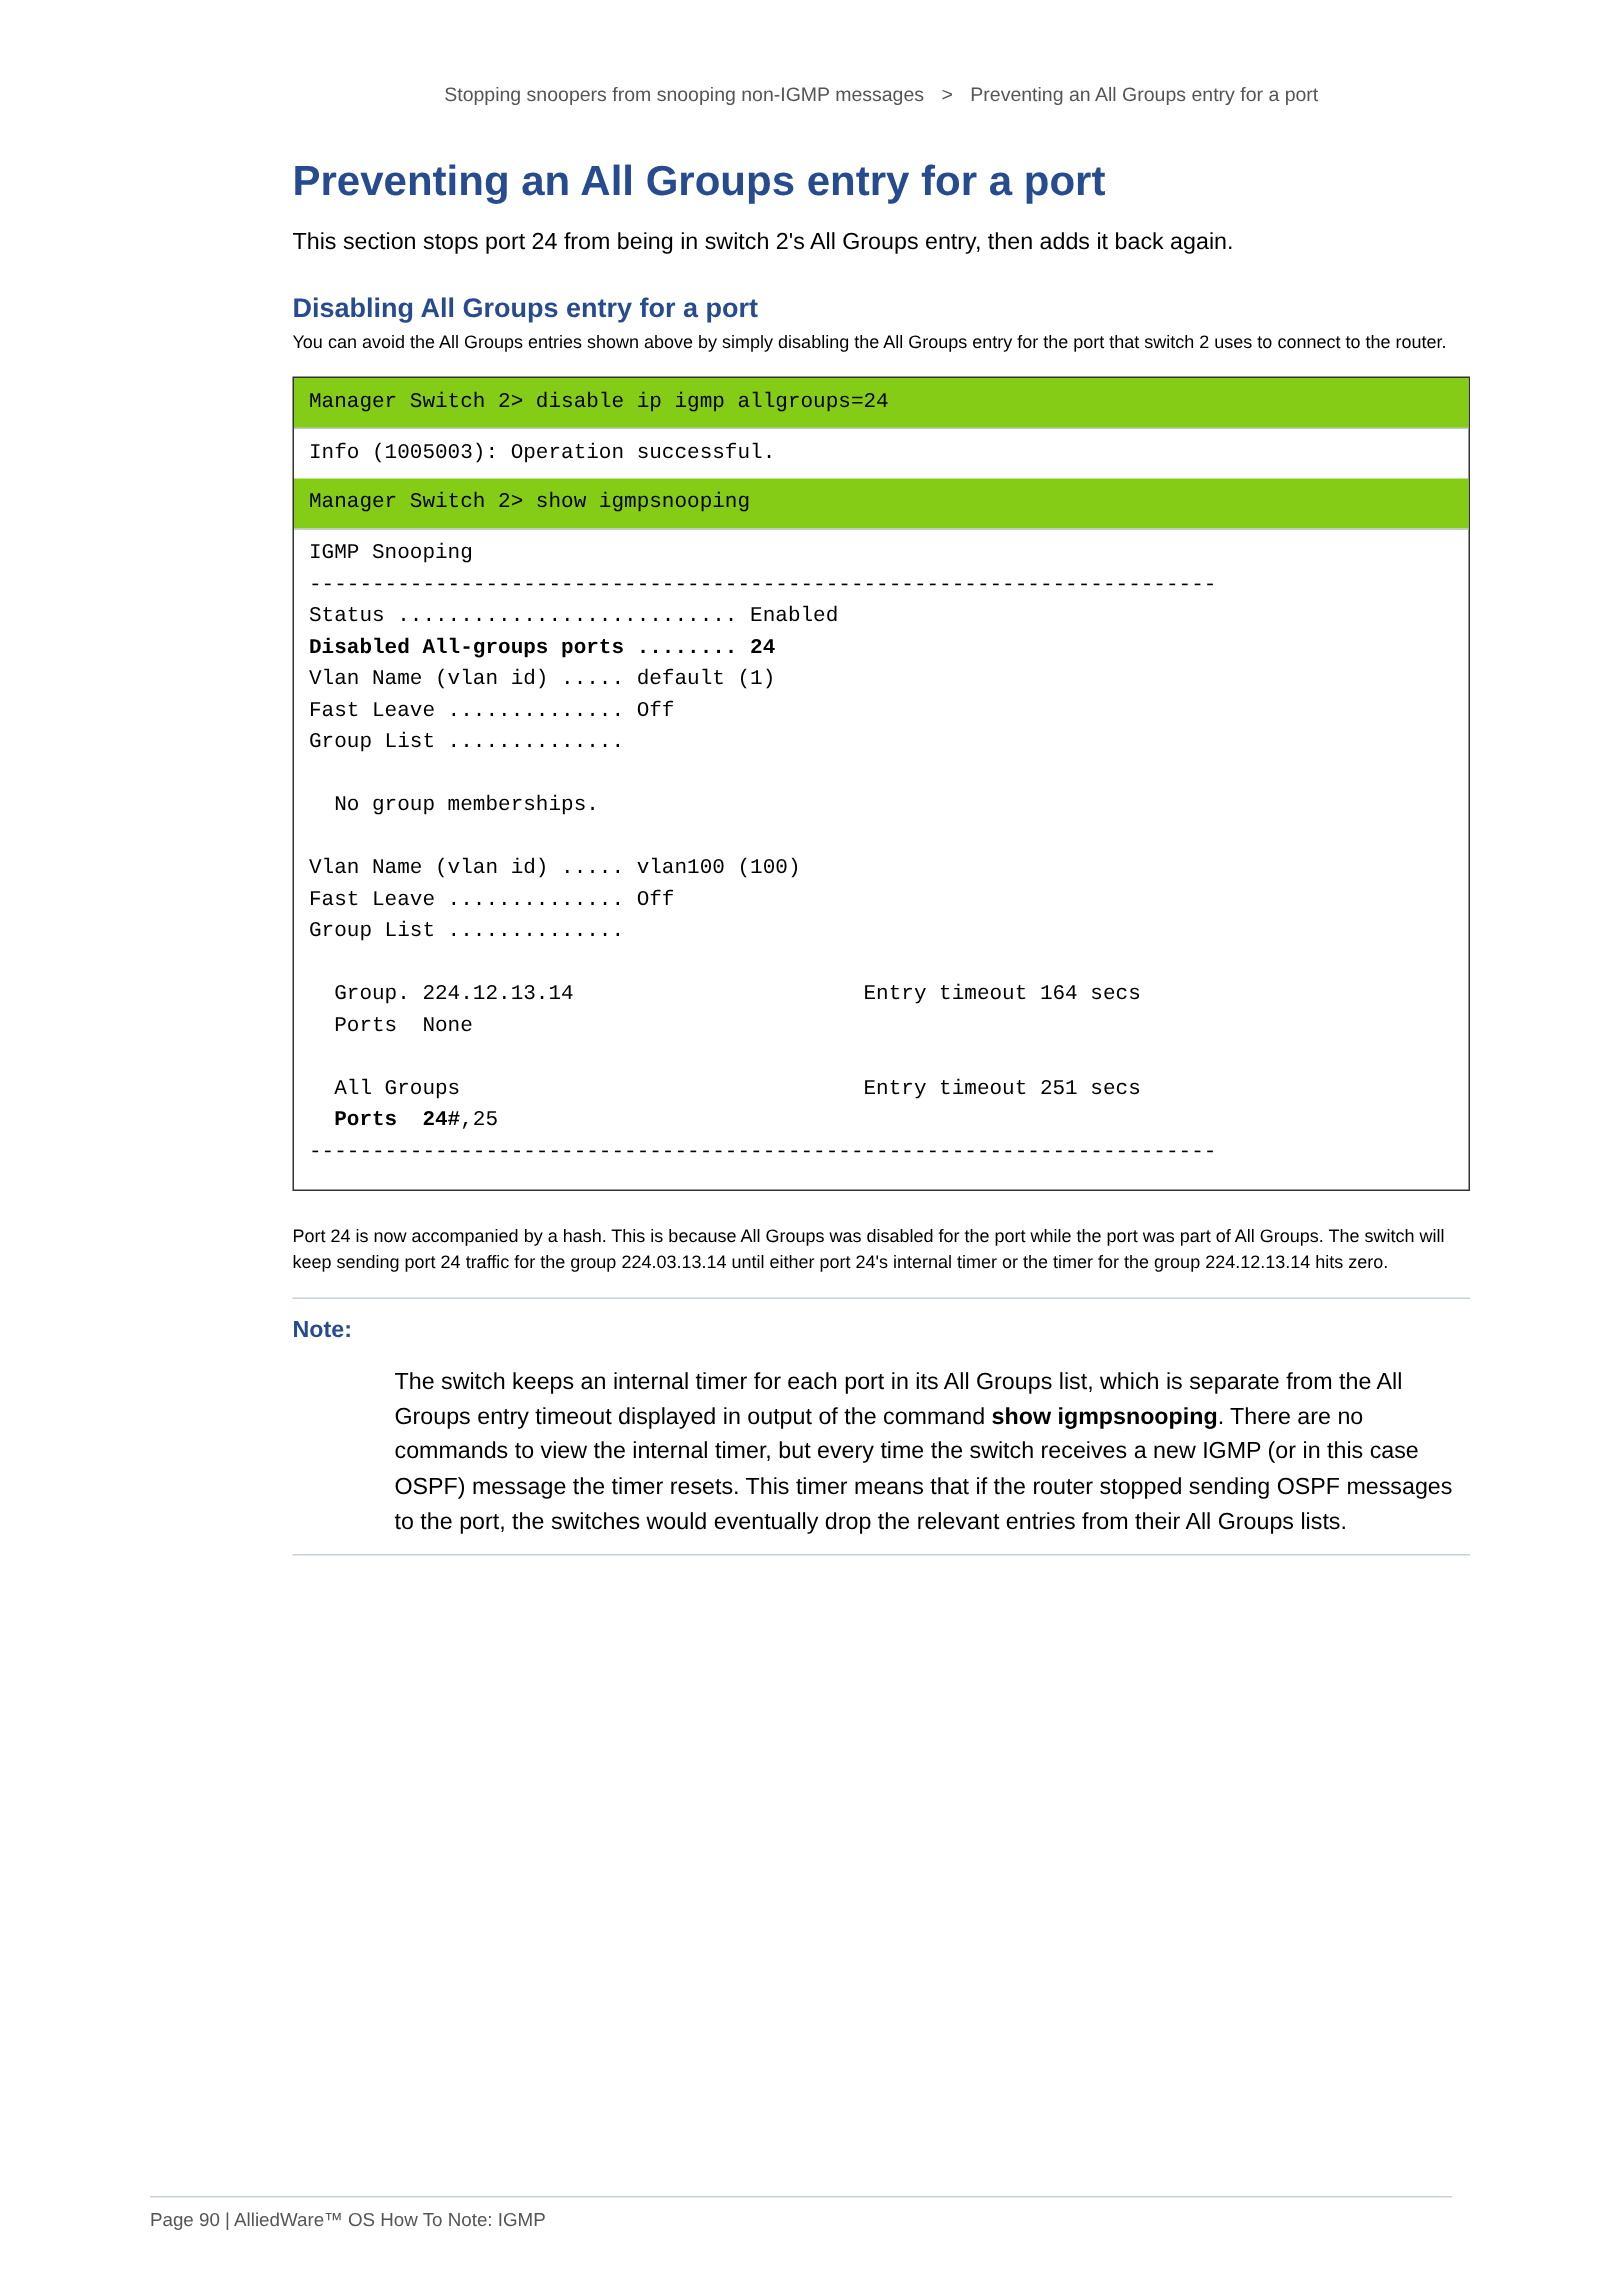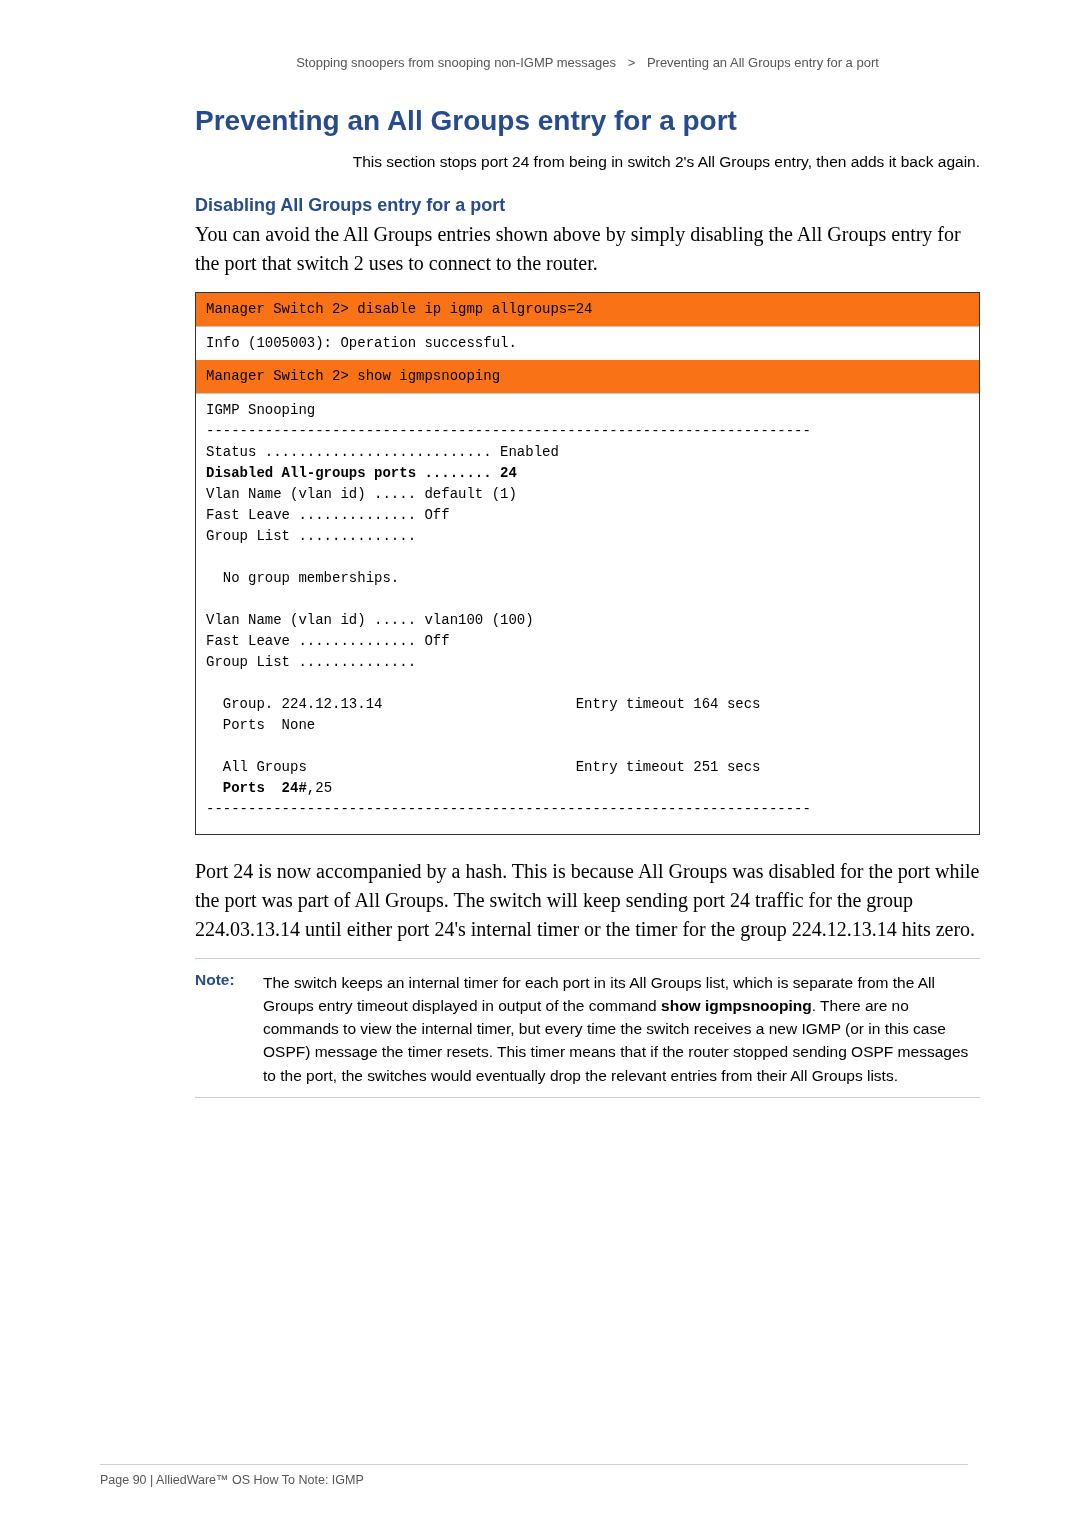--- a/index.html
+++ b/index.html
@@ -27,45 +27,44 @@
     color: #274b8f;
     font-size: 28px;
     font-weight: bold;
     margin-bottom: 14px;
   }
   .intro {
     font-family: "Gill Sans", "Gill Sans MT", Arial, sans-serif;
     font-size: 15.5px;
     margin-bottom: 22px;
     line-height: 1.4;
-    text-align: right;
   }
   h2 {
     font-family: "Gill Sans", "Gill Sans MT", Arial, sans-serif;
     color: #274b8f;
     font-size: 18px;
     font-weight: bold;
     margin-bottom: 4px;
   }
   .para {
-    font-family: Liberation Serif, serif;
-    font-size: 20px;
+    font-family: Liberation Sans, sans-serif;
+    font-size: 12px;
     line-height: 1.45;
     margin-bottom: 14px;
   }
   .codebox {
     border: 1px solid #333;
     padding: 0;
     margin-bottom: 22px;
     font-family: "Courier New", Courier, monospace;
     font-size: 14px;
     line-height: 1.5;
   }
   .cmd {
-    background: #f97316;
+    background: #84cc16;
     padding: 6px 10px;
     border-bottom: 1px solid #c0c8cc;
   }
   .out {
     padding: 6px 10px;
     white-space: pre;
   }
   .out-block {
     padding: 6px 10px 14px 10px;
     white-space: pre;
@@ -82,20 +81,21 @@
     color: #274b8f;
     font-weight: bold;
     font-size: 15.5px;
     width: 68px;
     flex-shrink: 0;
   }
   .note-body {
     font-family: "Gill Sans", "Gill Sans MT", Arial, sans-serif;
     font-size: 15.5px;
     line-height: 1.5;
+    margin-top: 32px;
   }
   .note-body .cmdname { font-weight: bold; }
   .footer {
     position: absolute;
     bottom: 40px;
     left: 100px;
     right: 112px;
   }
   .footer-rule {
     border: none;

